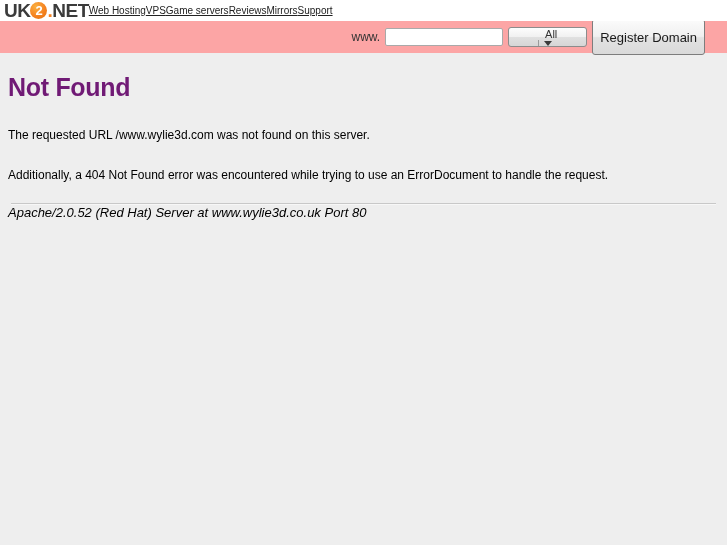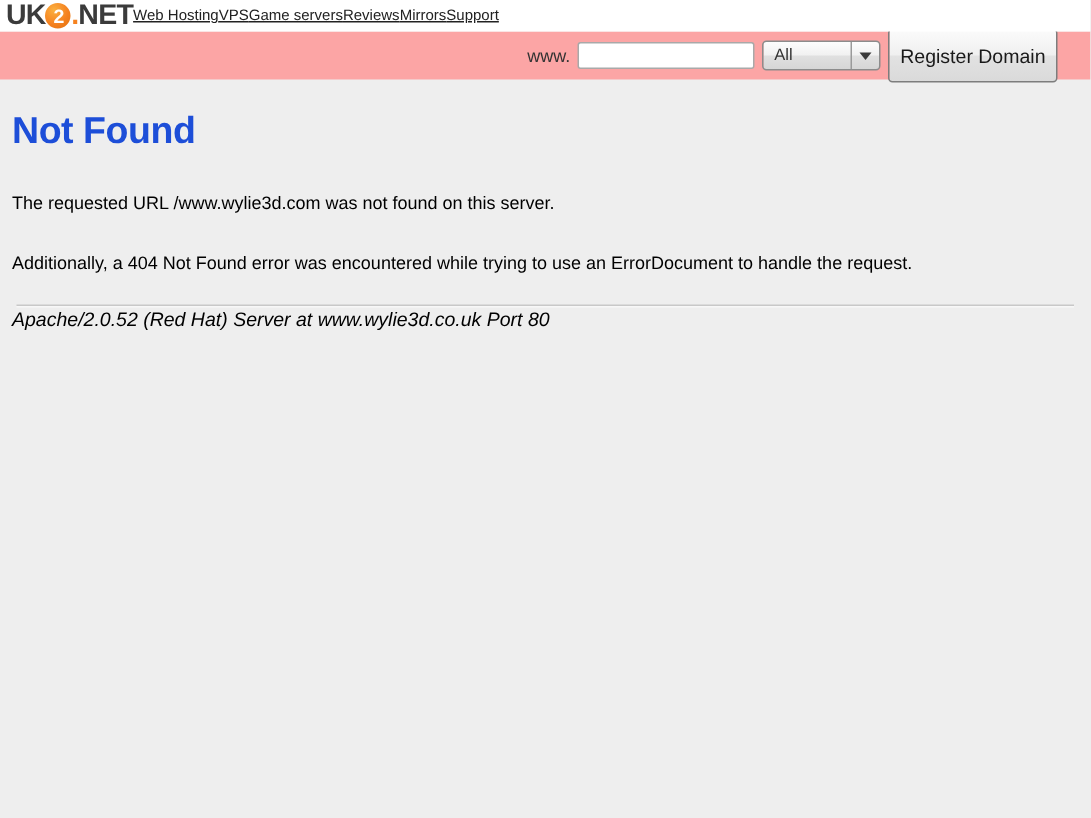--- a/index.html
+++ b/index.html
@@ -104,20 +104,21 @@
   .tld-select {
     position: relative;
     width: 79px;
     height: 20px;
     box-sizing: border-box;
     border: 1px solid #8c8c8c;
     border-radius: 3px;
     background: linear-gradient(to bottom, #fdfdfd 0%, #f1f1f1 48%, #e0e0e0 52%, #d6d6d6 100%);
     display: flex;
     align-items: center;
+    flex-direction: column;
   }
   .tld-select .value {
     font-size: 11px;
     color: #333333;
     padding-left: 7px;
     flex: 1;
   }
   .tld-select .arrow-box {
     width: 19px;
     height: 100%;
@@ -150,21 +151,21 @@
 
   
   .content {
     padding: 0 8px;
   }
   h1.page-title {
     font-size: 25px;
     font-weight: bold;
     margin: 20px 0 0 0;
     letter-spacing: -0.3px;
-    color: #1d4ed8;
+    color: #701a75;
   }
   p.para {
     font-size: 12px;
     margin: 26px 0 0 0;
     color: #000000;
   }
   hr.divider {
     border: 0;
     border-top: 1px solid #c8c8c8;
     border-bottom: 1px solid #f7f7f7;

